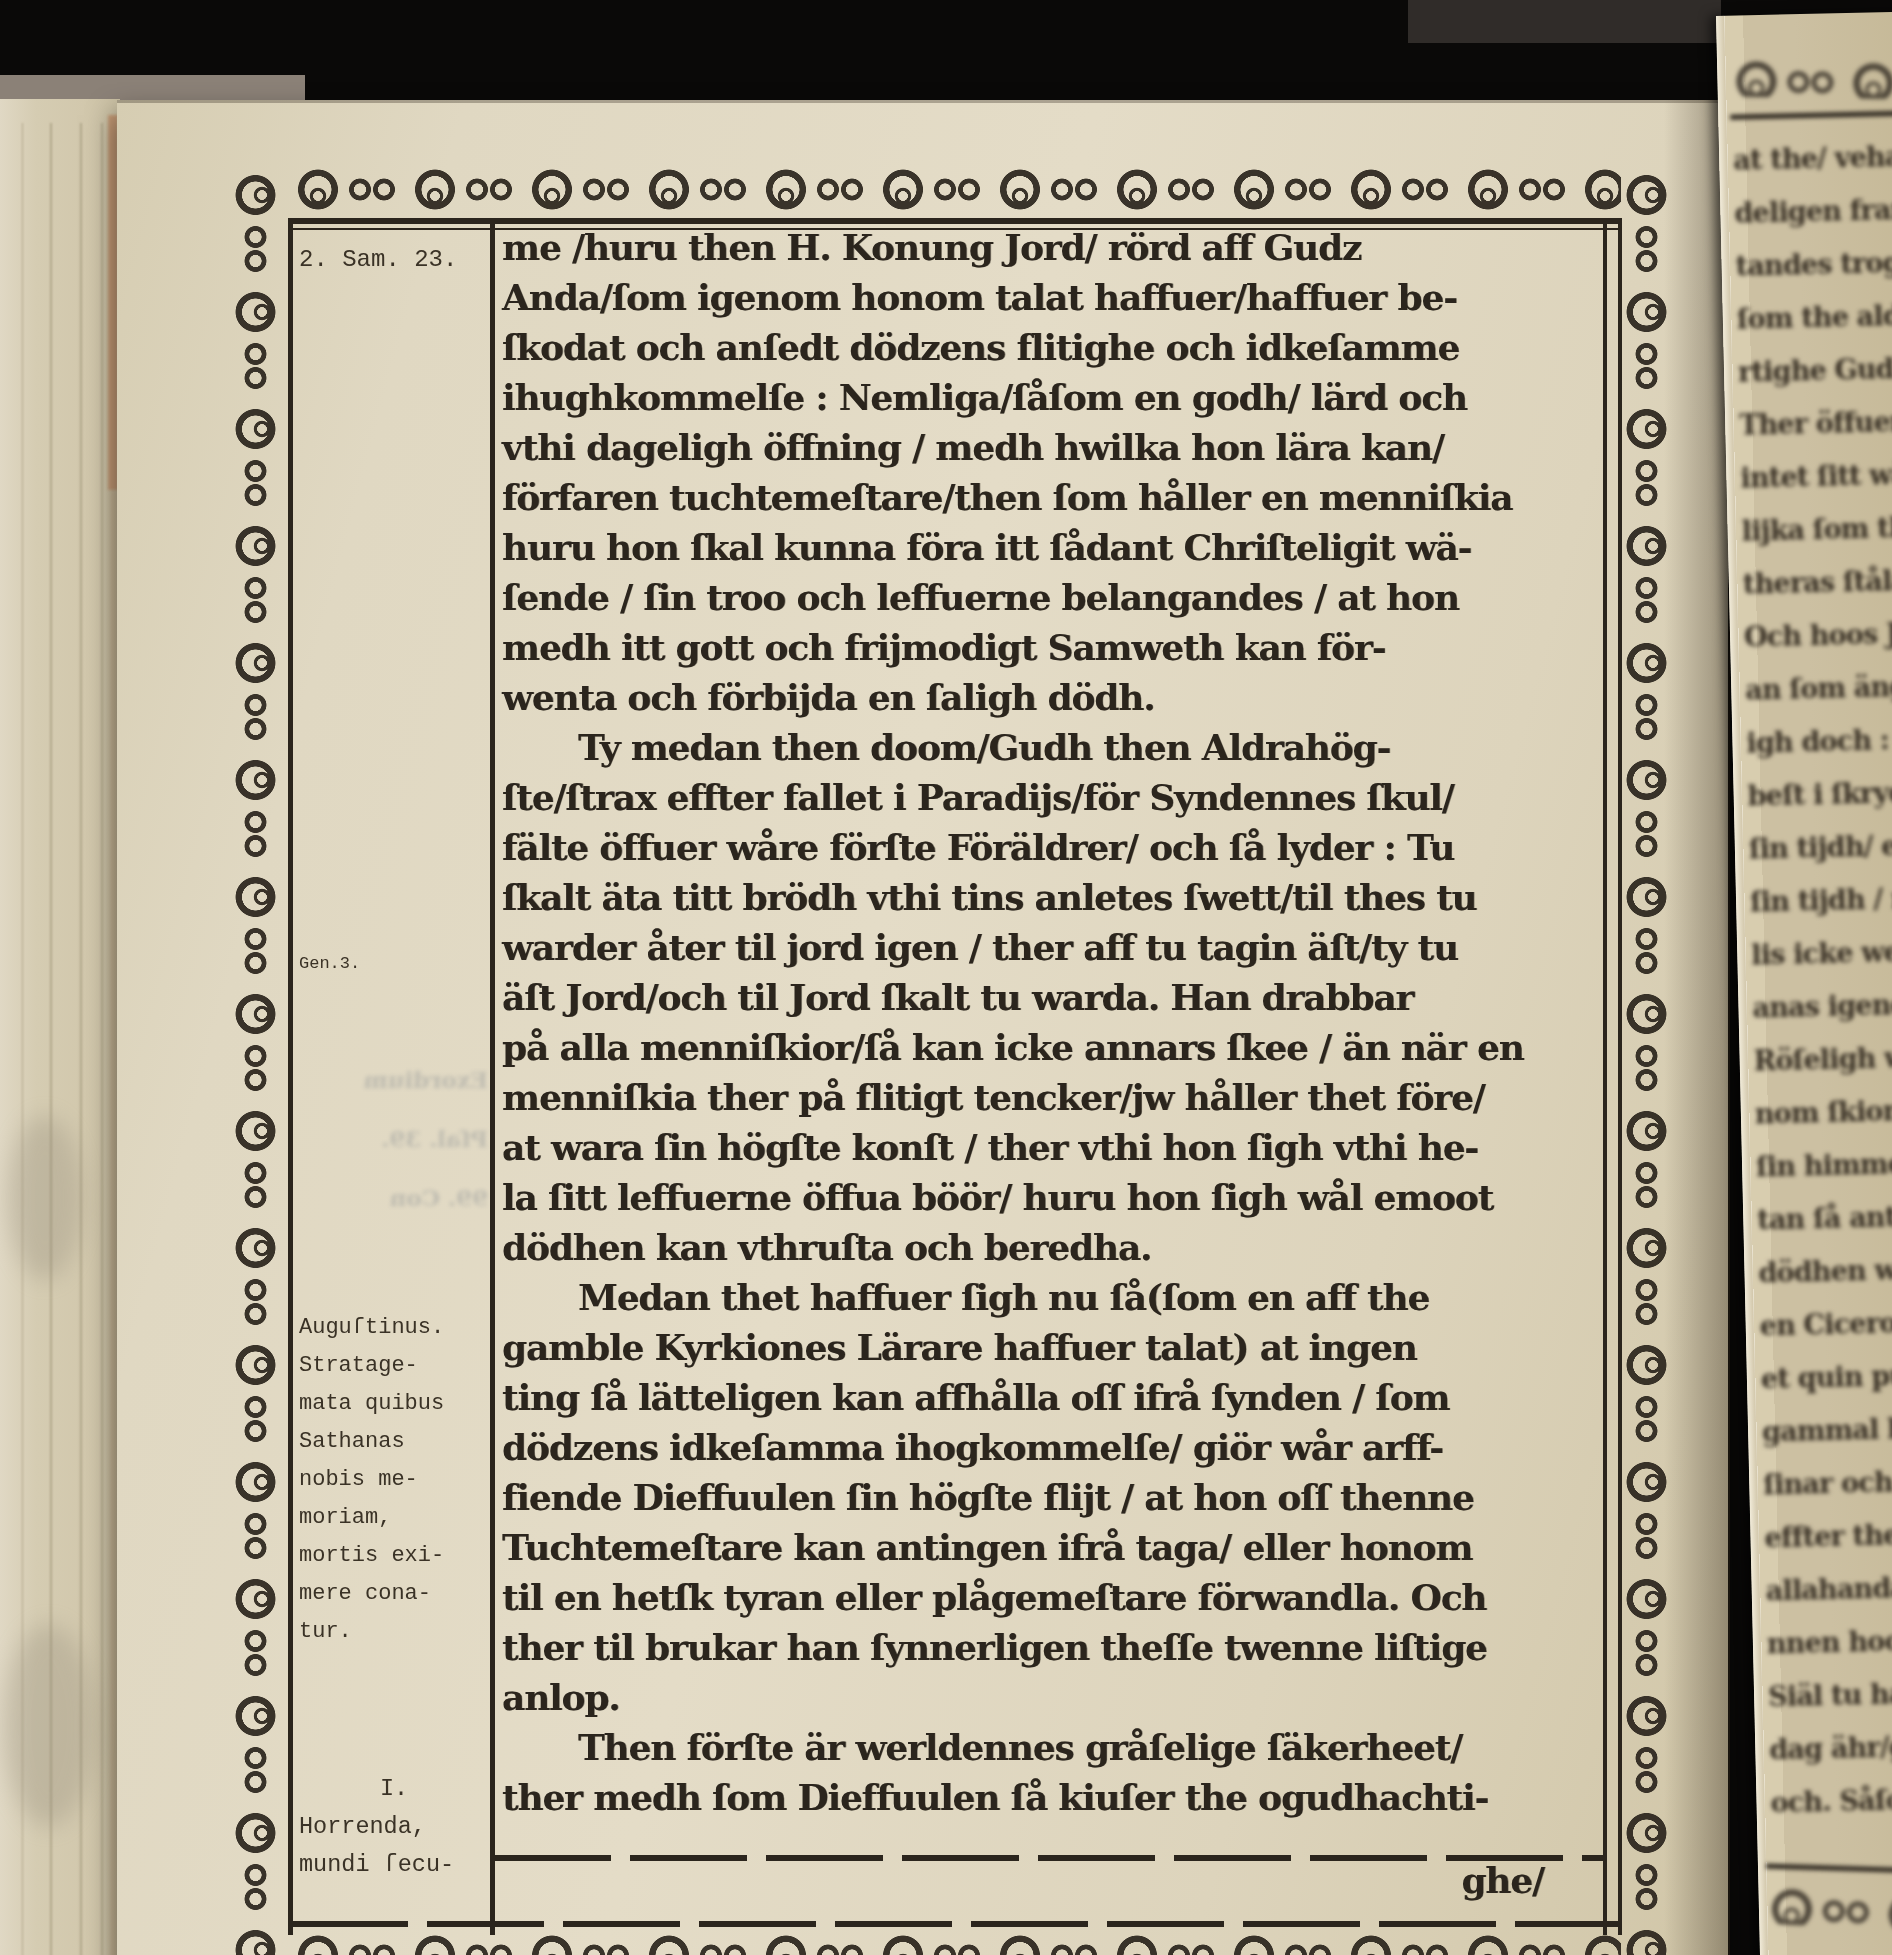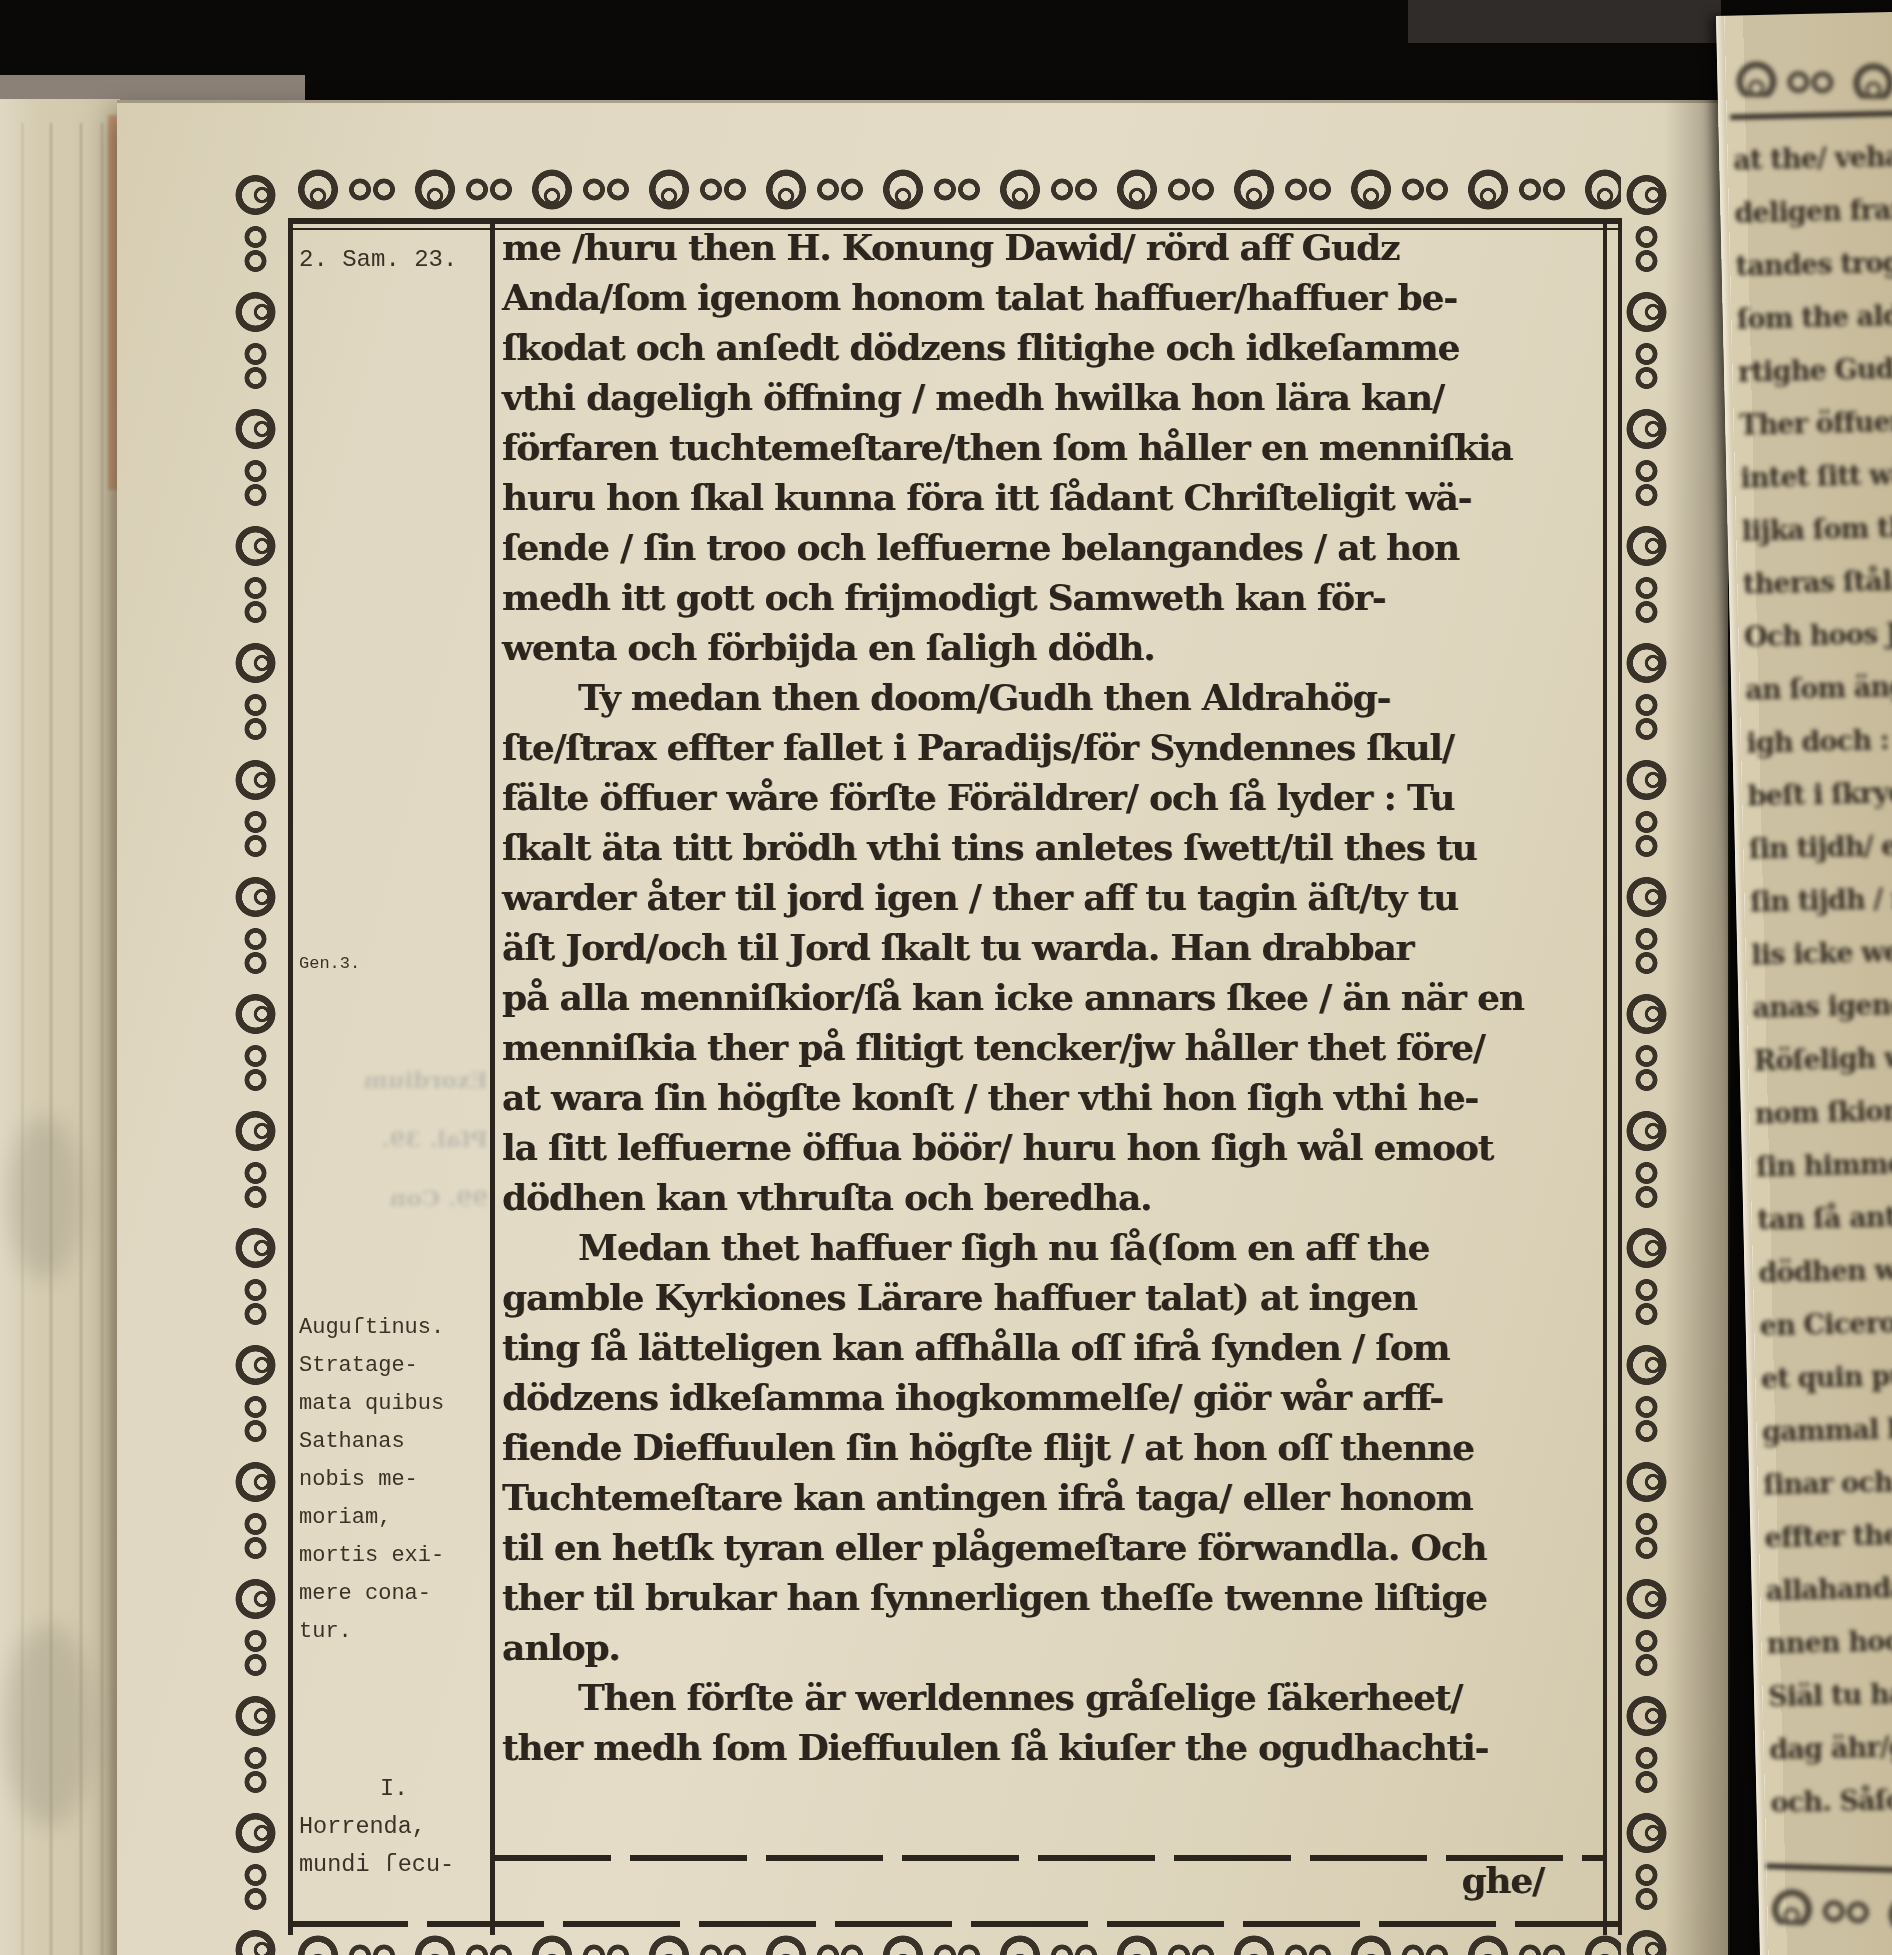--- a/index.html
+++ b/index.html
@@ -129,23 +129,24 @@
 
     <div class="mnote" style="top:1658px;font-size:23.5px">
 
     <div class="line center">I.</div>
         <div class="line">Horrenda,</div>
         <div class="line">mundi ſecu-</div>
       </div>
 
     <div class="main-text">
 
-    <div class="line">me /huru then H. Konung Dawid/ rörd aff Gudz</div>
+    <div class="line">me /huru then H. Konung Jord/ rörd aff Gudz</div>
         <div class="line">Anda/ſom igenom honom talat haffuer/haffuer be-</div>
         <div class="line">ſkodat och anſedt dödzens flitighe och idkeſamme</div>
+        <div class="line">ihughkommelſe : Nemliga/ſåſom en godh/ lärd och</div>
         <div class="line">vthi dageligh öffning / medh hwilka hon lära kan/</div>
         <div class="line">förfaren tuchtemeſtare/then ſom håller en menniſkia</div>
         <div class="line">huru hon ſkal kunna föra itt ſådant Chriſteligit wä-</div>
         <div class="line">ſende / ſin troo och leffuerne belangandes / at hon</div>
         <div class="line">medh itt gott och frijmodigt Samweth kan för-</div>
         <div class="line">wenta och förbijda en ſaligh dödh.</div>
         <div class="line indent">Ty medan then doom/Gudh then Aldrahög-</div>
         <div class="line">ſte/ſtrax effter fallet i Paradijs/för Syndennes ſkul/</div>
         <div class="line">fälte öffuer wåre förſte Föräldrer/ och ſå lyder : Tu</div>
         <div class="line">ſkalt äta titt brödh vthi tins anletes ſwett/til thes tu</div>

